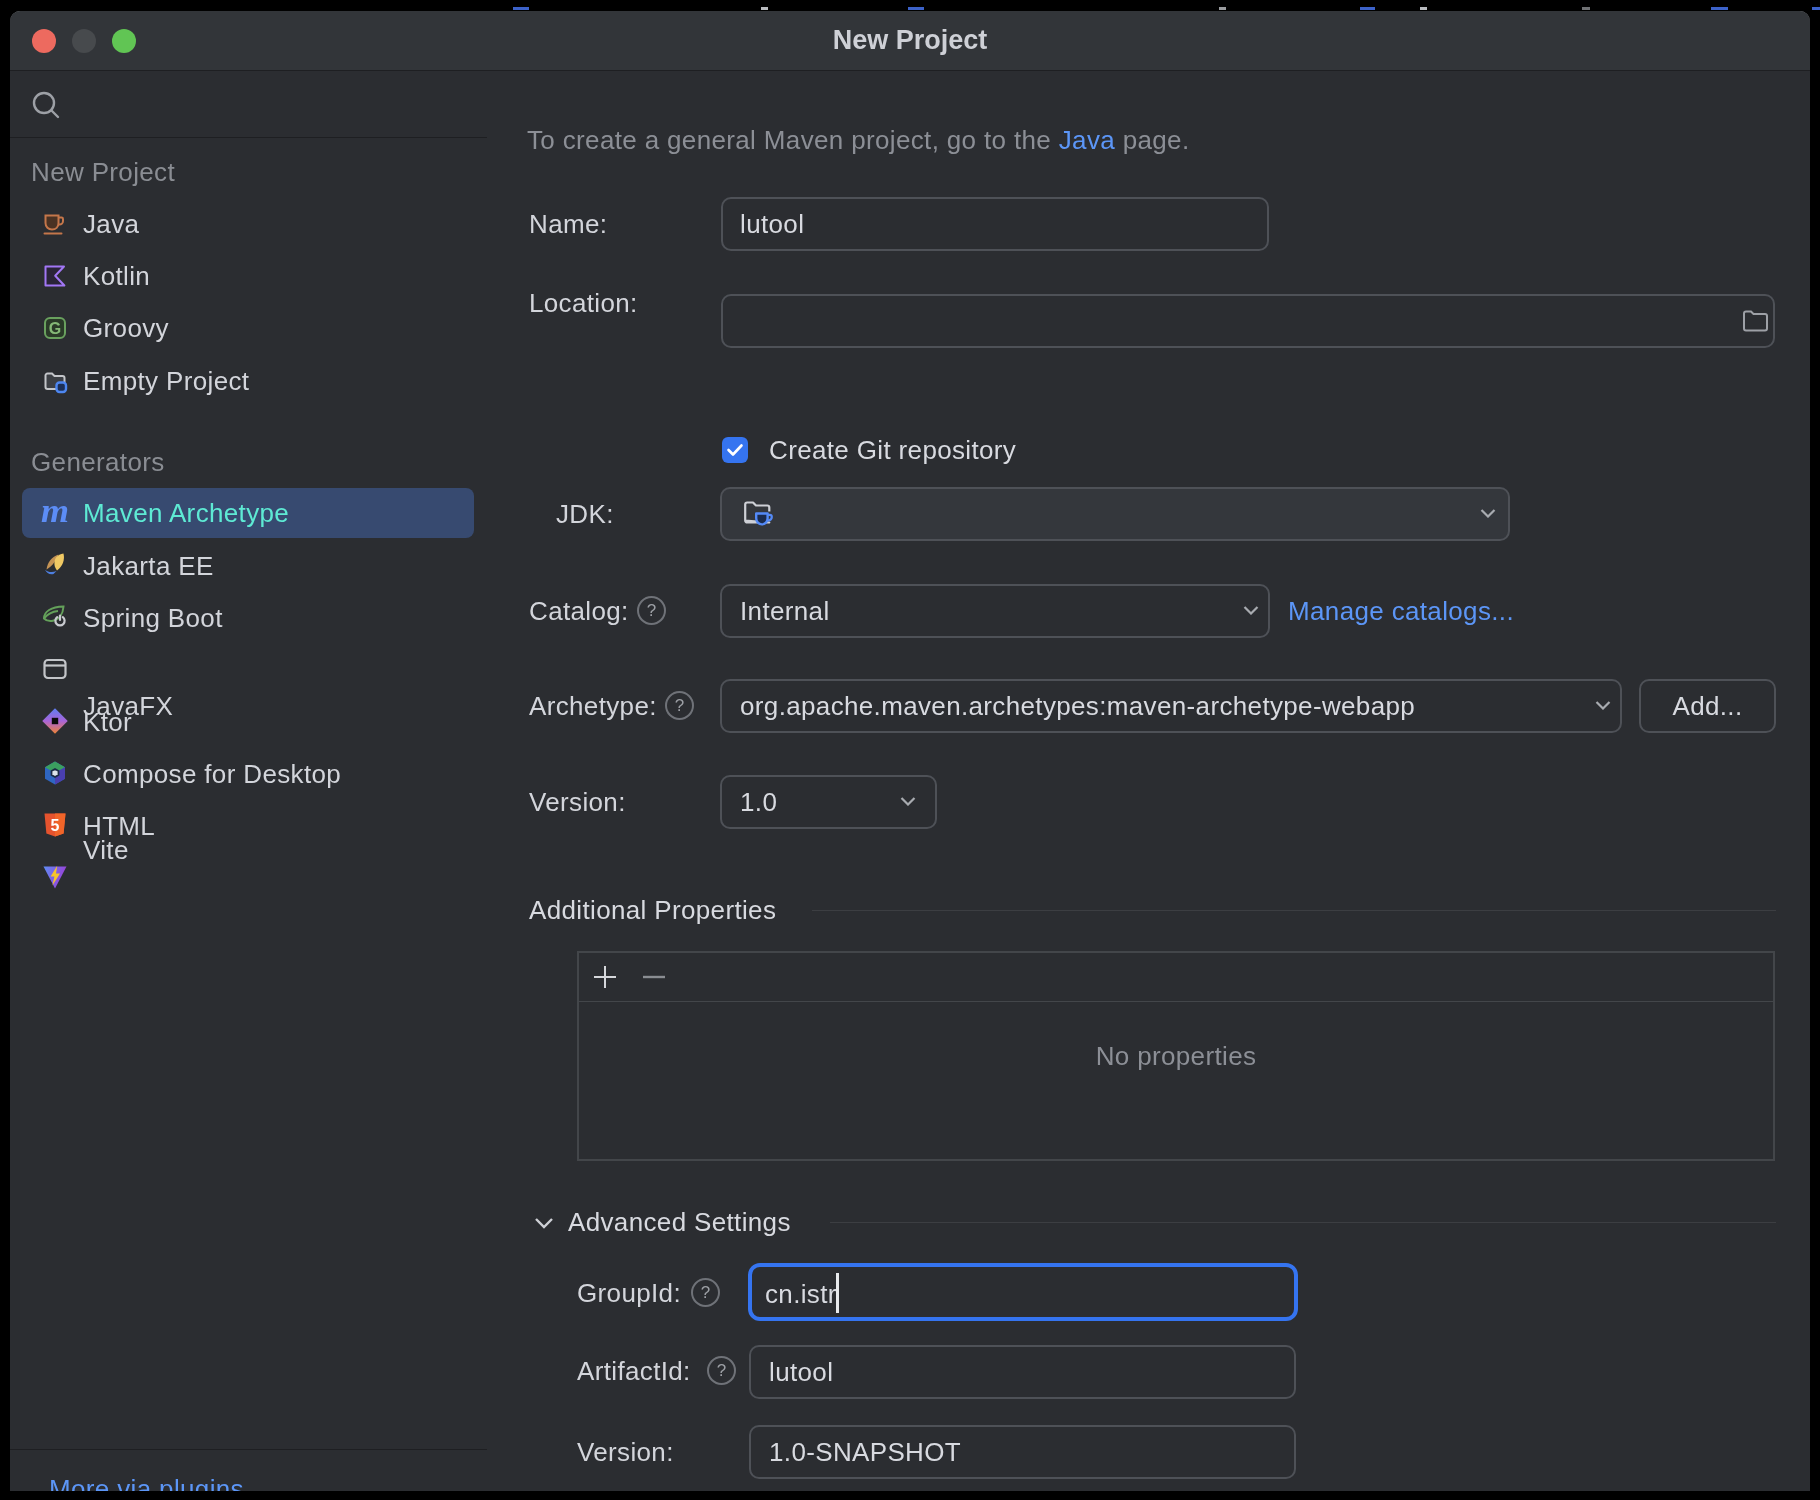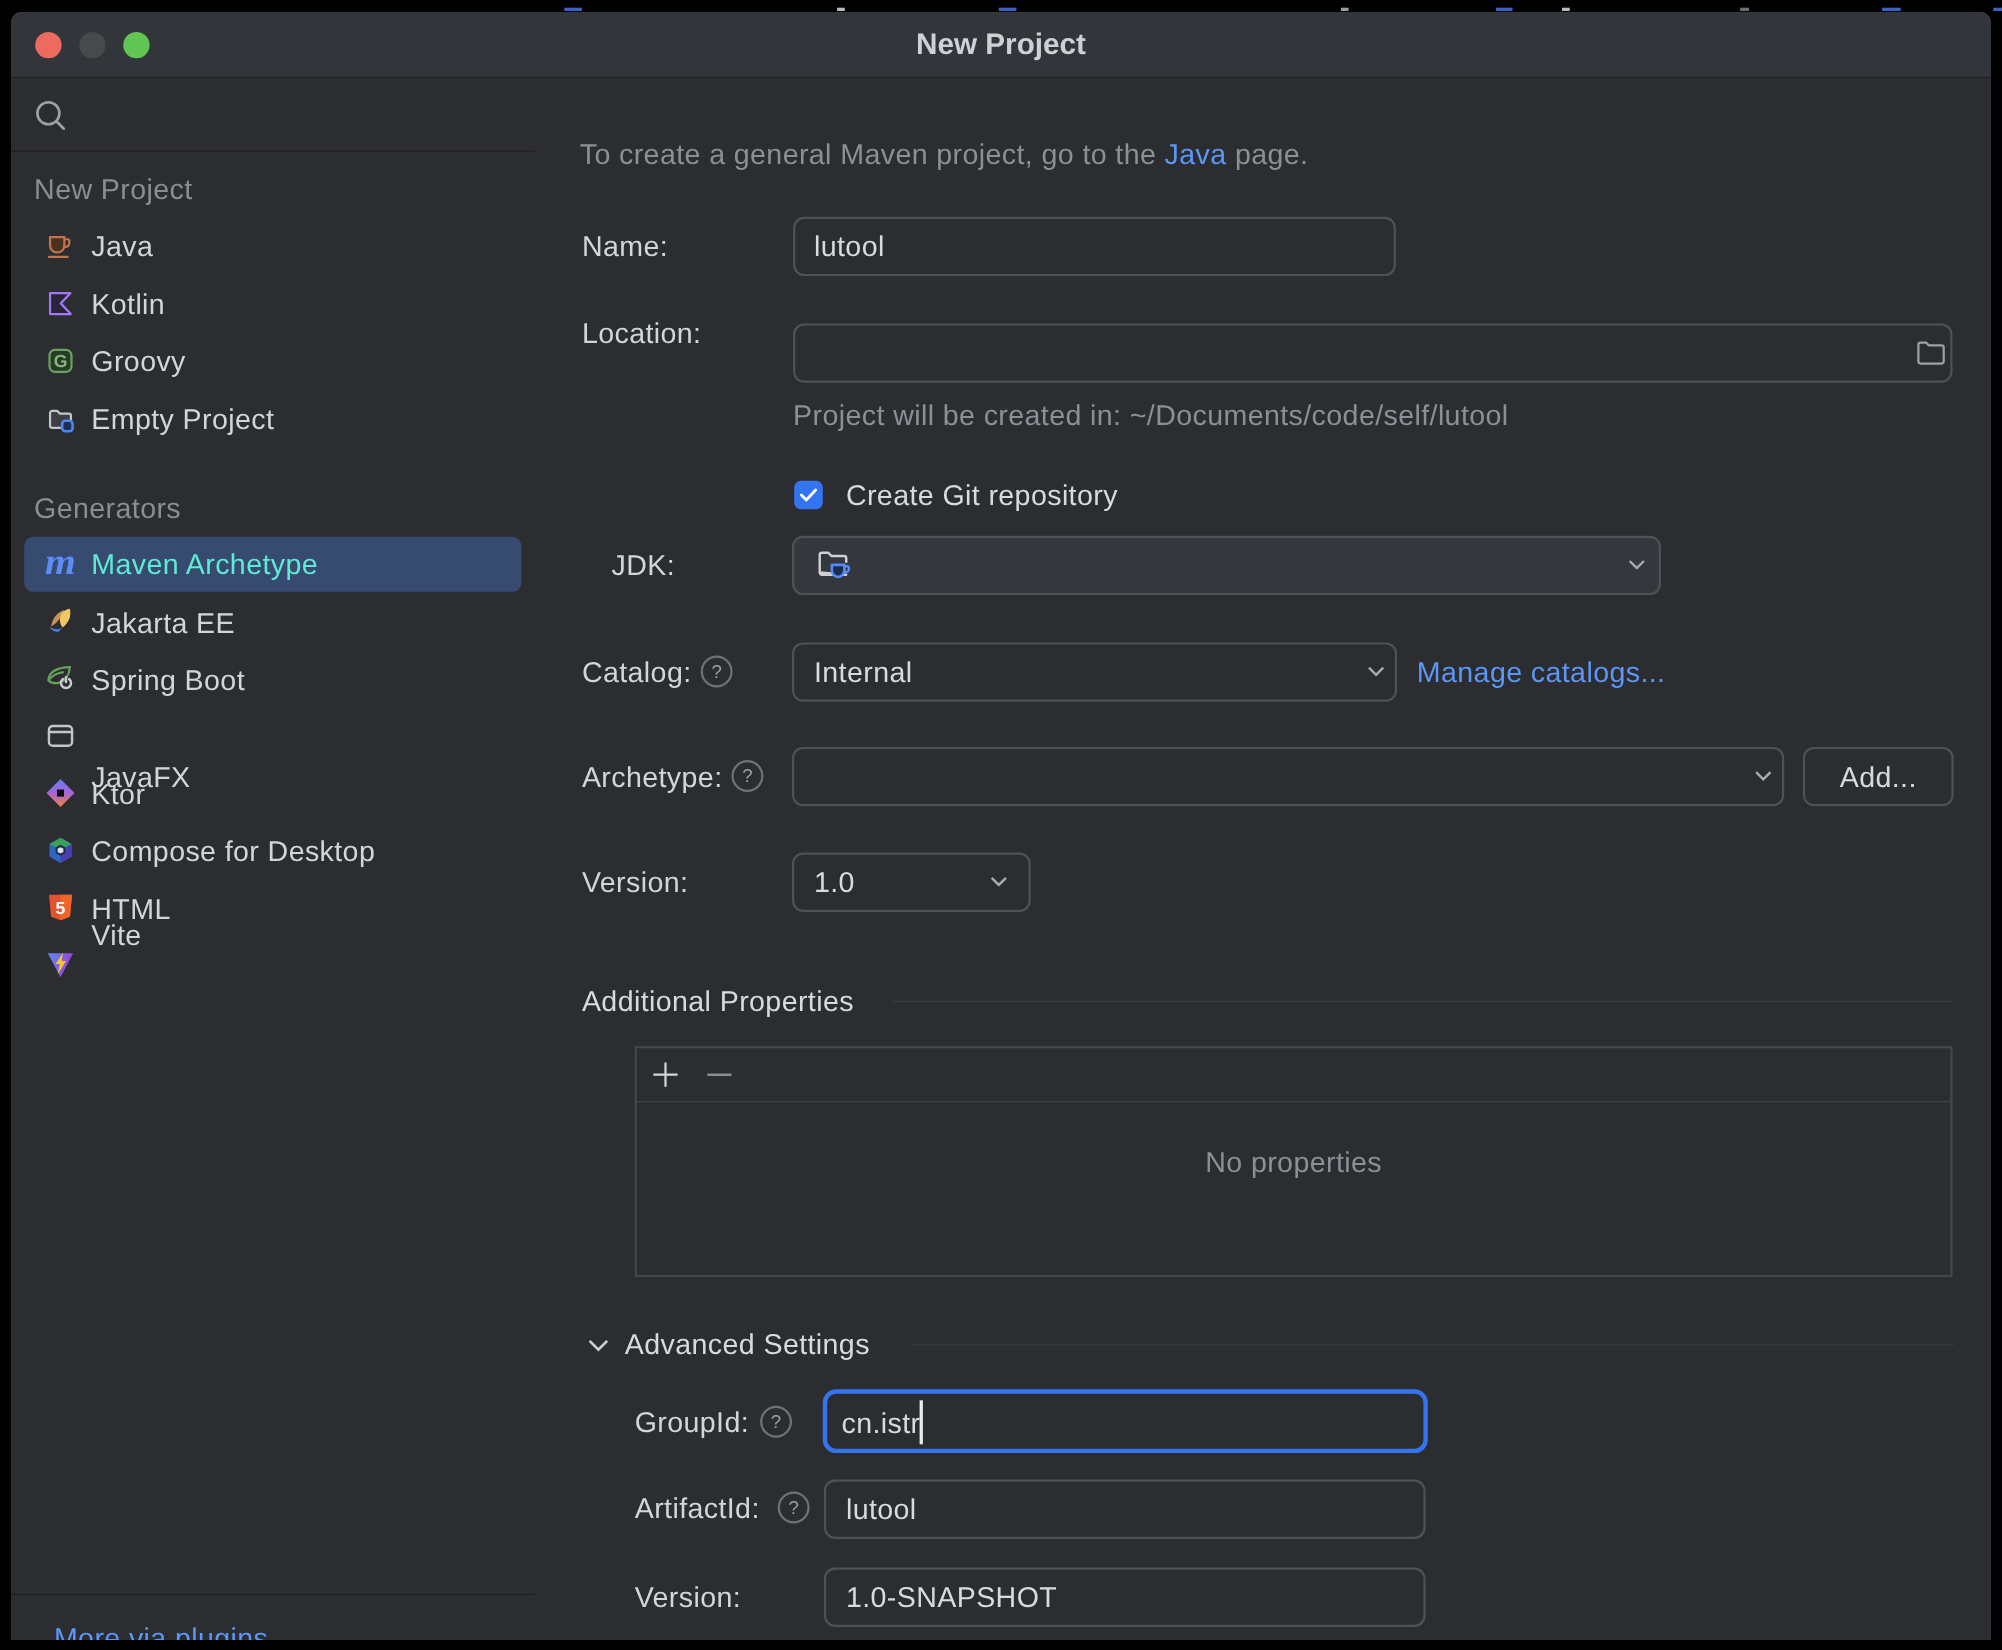--- a/index.html
+++ b/index.html
@@ -132,21 +132,20 @@
   <div class="txt lbl" style="left:519px;top:198px;">Name:</div>
   <div class="input" style="left:711px;top:186px;width:548px;"></div>
   <div class="ival" style="left:730px;top:188px;">lutool</div>
 
   <div class="txt lbl" style="left:519px;top:277px;">Location:</div>
   <div class="input" style="left:711px;top:283px;width:1054px;"></div>
   <svg class="abs" style="left:1732px;top:298px;" width="27" height="24" viewBox="0 0 27 24" fill="none">
       <path d="M2 4.5 C2 3.4 2.9 2.5 4 2.5 H9 L11.5 5 H23 C24.1 5 25 5.9 25 7 V19.5 C25 20.6 24.1 21.5 23 21.5 H4 C2.9 21.5 2 20.6 2 19.5 Z" stroke="#9da0a6" stroke-width="2"></path>
     </svg>
 
-  <div class="txt gray" style="left:711px;top:351px;">Project will be created in: ~/Documents/code/self/lutool</div>
 
   <div class="abs" style="left:712px;top:426px;width:26px;height:26px;background:#3574f0;border-radius:6px;"></div>
   <svg class="abs" style="left:712px;top:426px;" width="26" height="26" viewBox="0 0 26 26" fill="none">
       <path d="M6.5 13 L11 17.5 L19.5 8.5" stroke="#fff" stroke-width="2.6" stroke-linecap="round" stroke-linejoin="round"></path>
     </svg>
   <div class="txt" style="left:759px;top:424px;color:#d8dae0;">Create Git repository</div>
 
   <div class="txt lbl" style="left:546px;top:488px;">JDK:</div>
   <div class="input" style="left:710px;top:476px;width:790px;background:#34373c;"></div>
   <svg class="abs" style="left:733px;top:487px;" width="34" height="34" viewBox="0 0 34 34" fill="none">
@@ -163,20 +162,21 @@
   <div class="input" style="left:710px;top:573px;width:550px;"></div>
   <div class="ival" style="left:730px;top:575px;">Internal</div>
   <svg class="chev" style="left:1233px;top:595px;" viewBox="0 0 16 9">
       <path d="M1.5 1 L8 7.5 L14.5 1" stroke="#a8abb0" stroke-width="2.2" fill="none"></path>
     </svg>
   <div class="txt link" style="left:1278px;top:585px;">Manage catalogs...</div>
 
   <div class="txt lbl" style="left:519px;top:680px;">Archetype:</div>
   <div class="help" style="left:655px;top:680px;">?</div>
   <div class="input" style="left:710px;top:668px;width:902px;"></div>
+  <div class="ival" style="left:730px;top:670px;">org.apache.maven.archetypes:maven-archetype-webapp</div>
   <svg class="chev" style="left:1585px;top:690px;" viewBox="0 0 16 9">
       <path d="M1.5 1 L8 7.5 L14.5 1" stroke="#a8abb0" stroke-width="2.2" fill="none"></path>
     </svg>
   <div class="input" style="left:1629px;top:668px;width:137px;"></div>
   <div class="ival" style="left:1629px;top:670px;width:137px;text-align:center;">Add...</div>
 
   <div class="txt lbl" style="left:519px;top:776px;">Version:</div>
   <div class="input" style="left:710px;top:764px;width:217px;"></div>
   <div class="ival" style="left:730px;top:766px;">1.0</div>
   <svg class="chev" style="left:890px;top:786px;" viewBox="0 0 16 9">

